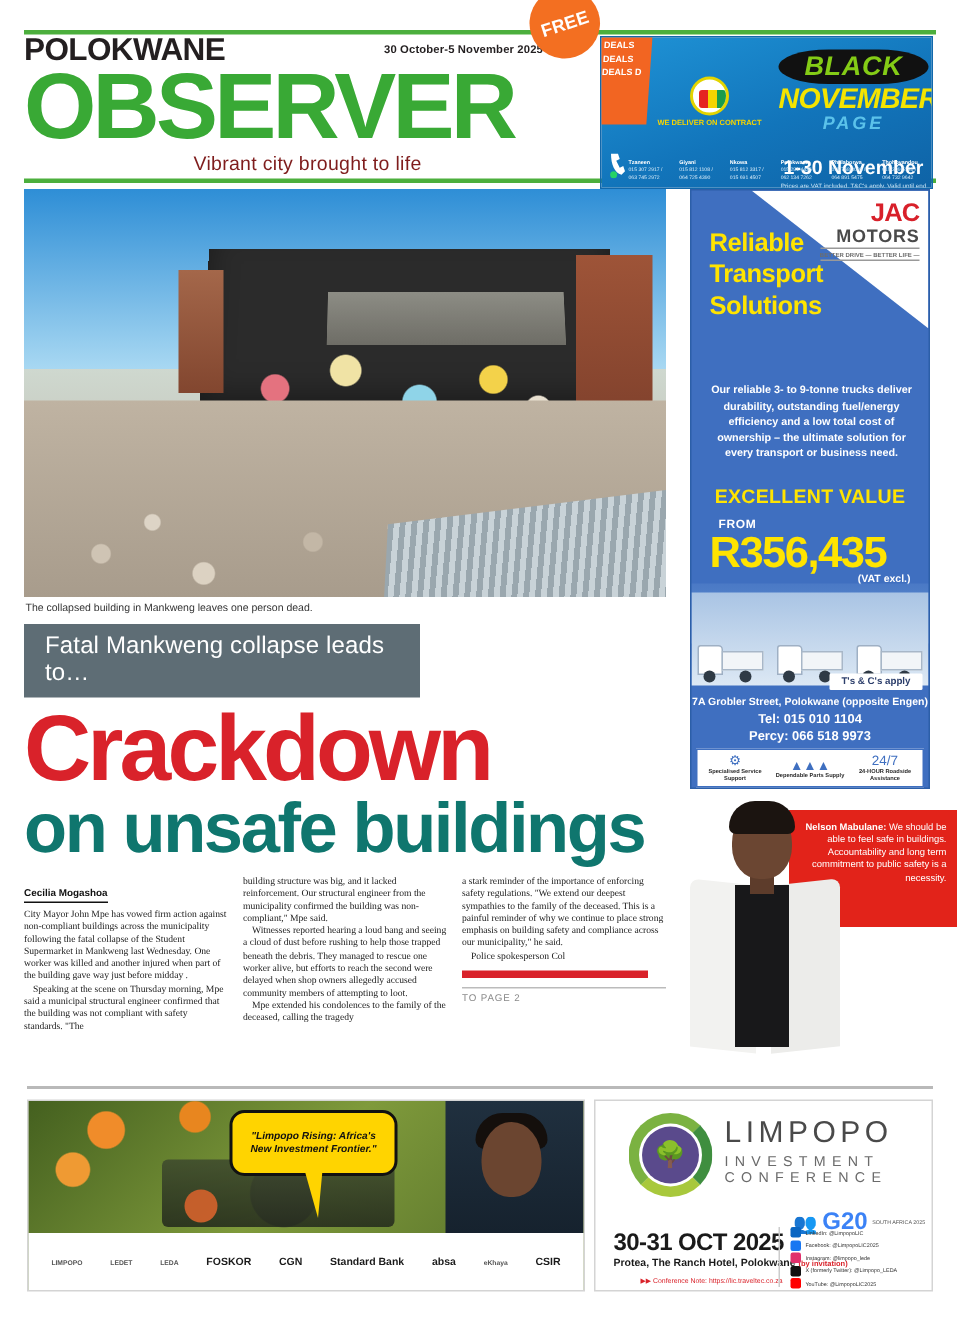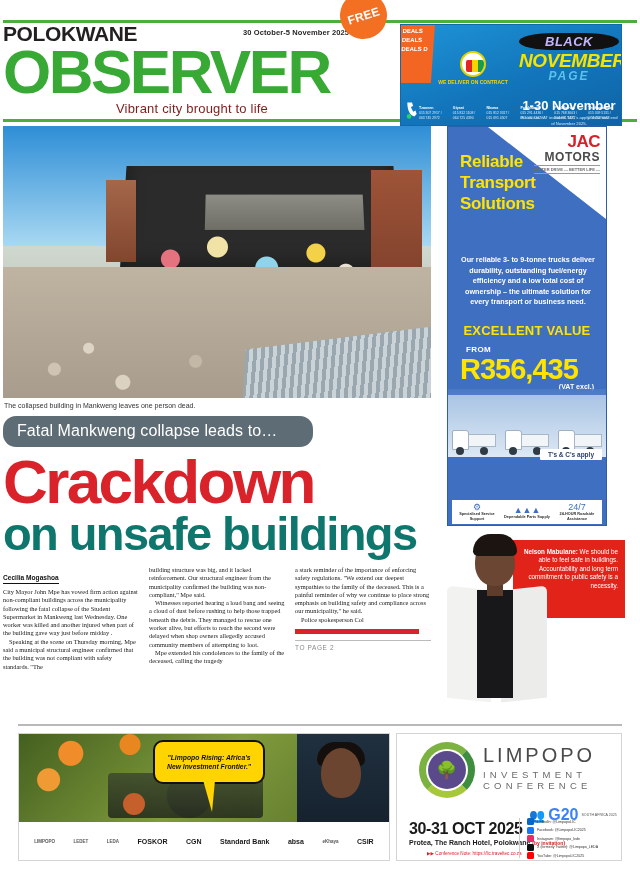--- a/index.html
+++ b/index.html
@@ -2,21 +2,21 @@
 <html><head>
 <meta charset="utf-8">
 <style>
   * { box-sizing: border-box; margin: 0; padding: 0; }
   html, body {
     width: 640px; height: 883px;
     background: #ffffff;
     font-family: "Liberation Sans", sans-serif;
     overflow: hidden;
   }
-  .page { position: relative; width: 640px; height: 883px; background:#fff; padding: 0 3px; }
+  .page { position: relative; width: 640px; height: 883px; background:#fff; padding: 0 16px; }
 
   
   .masthead { position: relative; padding-top: 20px; }
   .rule-green { height: 3px; background: #4caf3d; width: 100%; }
   .mast-top { position: relative; height: 22px; }
   .mast-kicker {
     font-size: 21px; font-weight: bold; letter-spacing: -0.4px;
     color: #231f20; line-height: 22px;
   }
   .mast-date {
@@ -74,22 +74,22 @@
     letter-spacing: -0.5px; font-style: italic;
   }
   .pp-sub {
     text-align: center; font-size: 5px; color: #f5d400; margin-top: 2px; font-weight: bold;
   }
   .pp-black {
     position: absolute; left: 118px; top: 8px;
     width: 100px; text-align: center;
   }
   .pp-black-brush {
-    background: #111; color: #c4b5fd; font-style: italic; font-weight: bold;
-    font-size: 13px; border-radius: 40%/60%; padding: 1px 0; letter-spacing: 0.5px;
+    background: #111; color: #84cc16; font-style: italic; font-weight: bold;
+    font-size: 18px; border-radius: 40%/60%; padding: 1px 0; letter-spacing: 0.5px;
   }
   .pp-nov {
     color: #f5e400; font-size: 19px; font-weight: bold; font-style: italic;
     letter-spacing: -0.4px; line-height: 1; margin-top: 1px;
   }
   .pp-deals {
     color: #5bc2ea; font-size: 12px; font-weight: bold; font-style: italic;
     letter-spacing: 2px; line-height: 1;
   }
   .pp-dates {
@@ -160,21 +160,21 @@
     transform: rotate(-7deg) skewX(-10deg);
   }
   .photo-caption {
     font-size: 7px; color: #333; padding: 4px 0 0 1px;
   }
 
   
   .kicker-bar {
     display: inline-block; background: #5e6d75; color: #fff;
     font-size: 16px; padding: 6px 12px 7px 14px; margin-top: 7px;
-    letter-spacing: 0.1px; width: 310px; border-radius: 13px;
+    letter-spacing: 0.1px; width: 264px;
   }
   .headline-1 {
     font-size: 62px; font-weight: bold; color: #d9222a;
     line-height: 0.95; letter-spacing: -2.6px; margin-top: 6px;
   }
   .headline-2 {
     font-size: 47px; font-weight: bold; color: #0f766e;
     line-height: 1.0; letter-spacing: -1.6px; margin-top: -2px;
   }
 
@@ -490,20 +490,25 @@
           <div class="truck">
               <div class="cab"></div>
               <div class="bed"></div>
               <div class="w1"></div>
               <div class="w2"></div>
             </div>
         </div>
 
         <div class="jac-tc">T's &amp; C's apply</div>
 
+        <div class="jac-addr">
+          <div>7A Grobler Street, Polokwane (opposite Engen)</div>
+          <div class="big">Tel: 015 010 1104</div>
+          <div class="big">Percy: 066 518 9973</div>
+        </div>
 
         <div class="jac-feats">
           <div class="feat">
             <div class="ic">⚙</div>
             <div class="tx">Specialised Service Support</div>
           </div>
           <div class="feat">
             <div class="ic">▲▲▲</div>
             <div class="tx">Dependable Parts Supply</div>
           </div>

